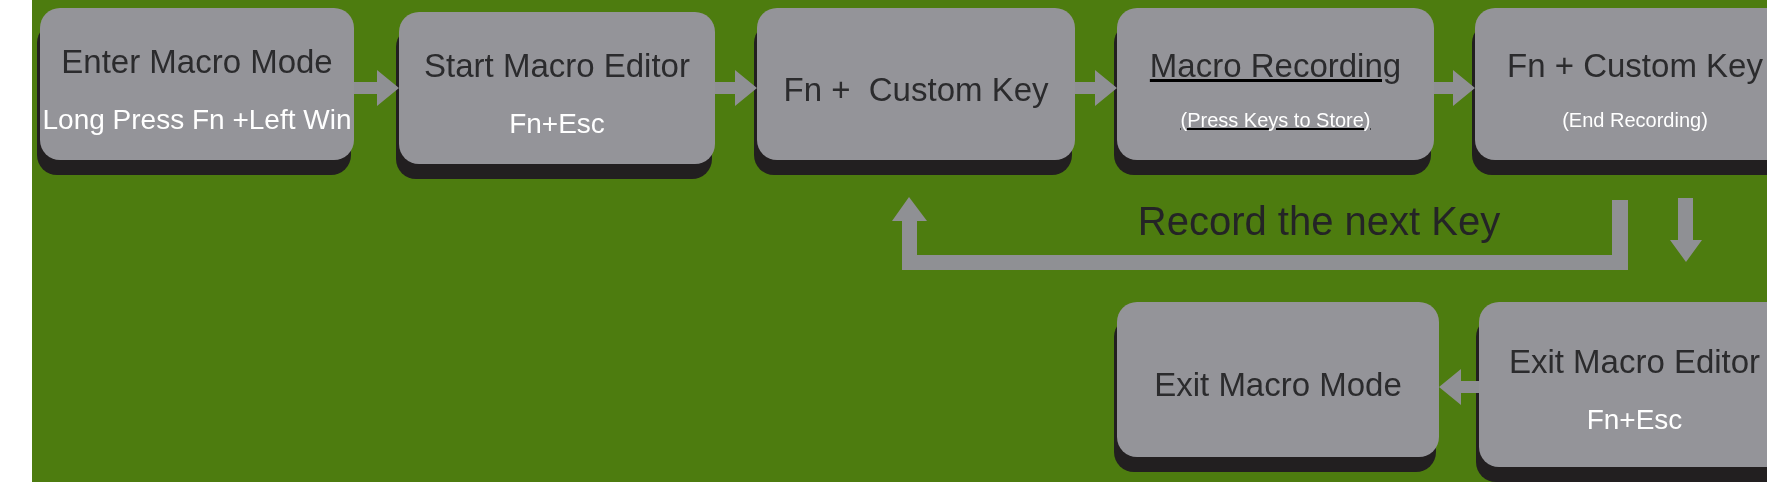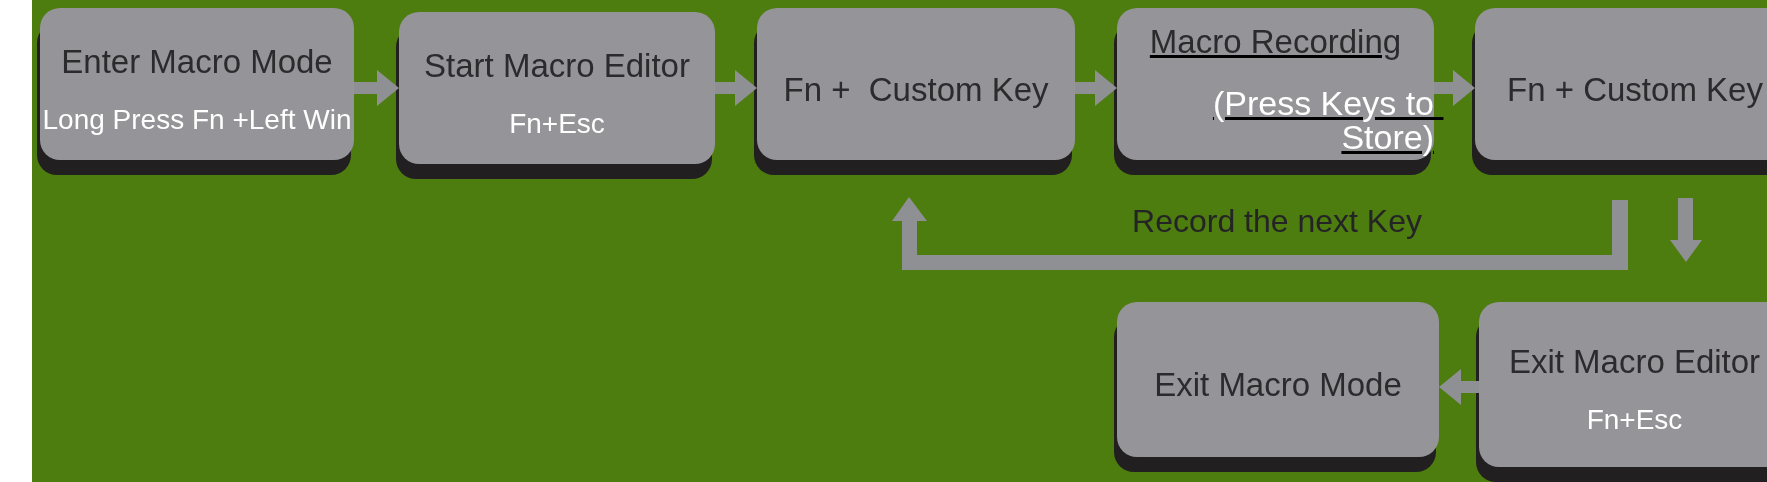--- a/index.html
+++ b/index.html
@@ -32,30 +32,30 @@
     white-space: pre-wrap;
     line-height: 1;
   }
   .box-subtitle {
     font-size: 28px;
     color: #ffffff;
     white-space: pre-wrap;
     line-height: 1;
     text-align: right;
   }
-  .box-subtitle.paren { font-size: 34px; }
+  .box-subtitle.paren { font-size: 20px; }
   .arrow { position: absolute; }
   .arrow svg { display: block; }
   .arrow polygon { fill: #8f9094; }
   #loop-label {
     position: absolute;
-    left: 1245px;
+    left: 1287px;
     top: 221px;
     transform: translate(-50%, -50%);
-    font-size: 32px;
+    font-size: 40px;
     color: #242426;
     white-space: nowrap;
     line-height: 1;
   }
   
   #box-enter-macro-mode   { left: 8px;    top: 8px;   width: 314px; height: 152px; }
   #box-start-macro-editor { left: 367px;  top: 12px;   width: 316px; height: 152px; }
   #box-fn-custom-key      { left: 725px;  top: 8px;   width: 318px; height: 152px; }
   #box-macro-recording    { left: 1085px; top: 8px;   width: 317px; height: 152px; text-decoration: underline; }
   #box-fn-custom-key-end  { left: 1443px; top: 8px;   width: 320px; height: 152px; }
@@ -81,20 +81,21 @@
     <div class="box-title">Fn +  Custom Key</div>
   </div>
 
   <div class="box" id="box-macro-recording">
     <div class="box-title">Macro Recording</div>
     <div class="box-subtitle paren">(Press Keys to Store)</div>
   </div>
 
   <div class="box" id="box-fn-custom-key-end">
     <div class="box-title">Fn + Custom Key</div>
+    <div class="box-subtitle paren">(End Recording)</div>
   </div>
 
   <div class="box" id="box-exit-macro-mode">
     <div class="box-title">Exit Macro Mode</div>
   </div>
 
   <div class="box" id="box-exit-macro-editor">
     <div class="box-title">Exit Macro Editor</div>
     <div class="box-subtitle">Fn+Esc</div>
   </div>

